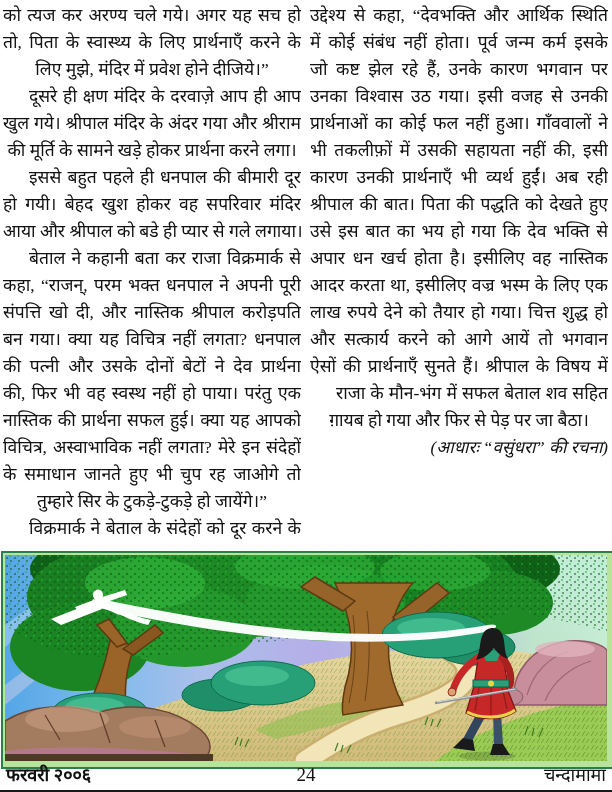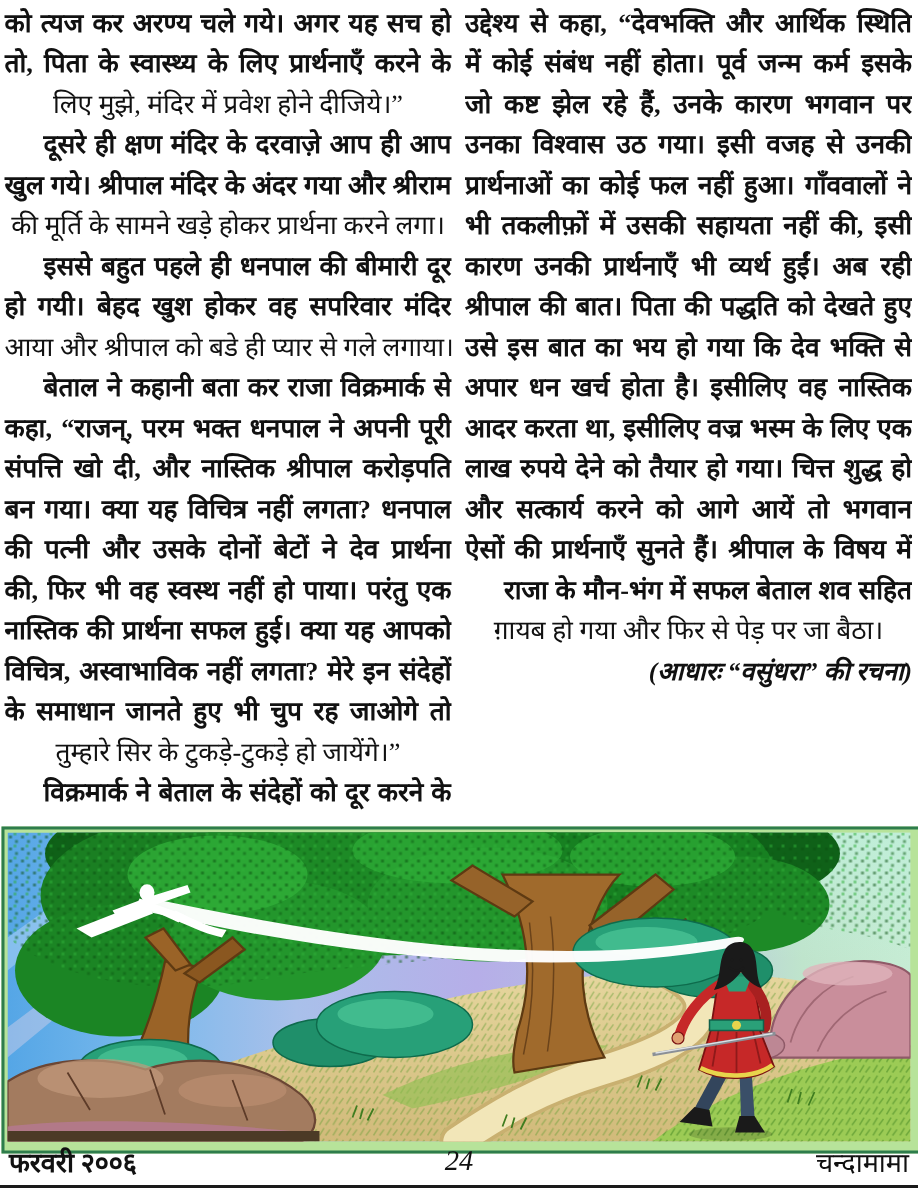--- a/index.html
+++ b/index.html
@@ -3,32 +3,32 @@
 <meta charset="utf-8">
 <style>
   html,body{margin:0;padding:0;}
   body{
     width:612px;height:792px;position:relative;background:#ffffff;overflow:hidden;
     font-family:"Liberation Serif","DejaVu Serif",serif;color:#111;
   }
   .text-columns{position:absolute;top:2px;left:3px;width:606px;display:flex;gap:9px;}
   .col{width:298px;}
   .line{height:27px;line-height:27px;font-size:17.5px;overflow:hidden;white-space:nowrap;}
-  .line.j{text-align:justify;text-align-last:justify;white-space:normal;font-weight:bold;}
+  .line.j{text-align:justify;text-align-last:justify;white-space:normal;}
   .line.end{text-align:center;}
   .line.indent{text-indent:26px;}
-  .line.attrib{text-align:right;text-align-last:right;font-weight:bold;font-style:italic;font-size:17px;}
+  .line.attrib{text-align:right;text-align-last:right;font-weight:normal;font-style:italic;font-size:17px;}
   .illustration-frame{
     position:absolute;top:551px;left:1px;width:606px;height:210px;
     border:2px solid #2e7d4c;background:#b7e39a;padding:2px;
   }
   .illustration-frame svg{display:block;width:602px;height:206px;}
   .footer{position:absolute;left:6px;right:6px;bottom:6px;height:24px;font-size:18px;margin-top:20px;}
   .footer .f-left{position:absolute;left:0;bottom:0;font-weight:bold;}
-  .footer .f-center{position:absolute;left:0;right:0;bottom:0;text-align:center;font-size:19px;font-style:italic;}
+  .footer .f-center{position:absolute;left:0;right:0;bottom:0;text-align:center;font-size:19px;}
   .footer .f-right{position:absolute;right:0;bottom:0;font-weight:normal;}
   .bottom-rule{position:absolute;left:0;right:0;bottom:0;height:2px;background:#1a1a1a;}
 </style>
 </head>
 <body>
 
 <div class="text-columns">
   <div class="col" id="col-left">
       <div class="line j">को त्यज कर अरण्य चले गये। अगर यह सच हो</div>
       <div class="line j">तो, पिता के स्वास्थ्य के लिए प्रार्थनाएँ करने के</div>

